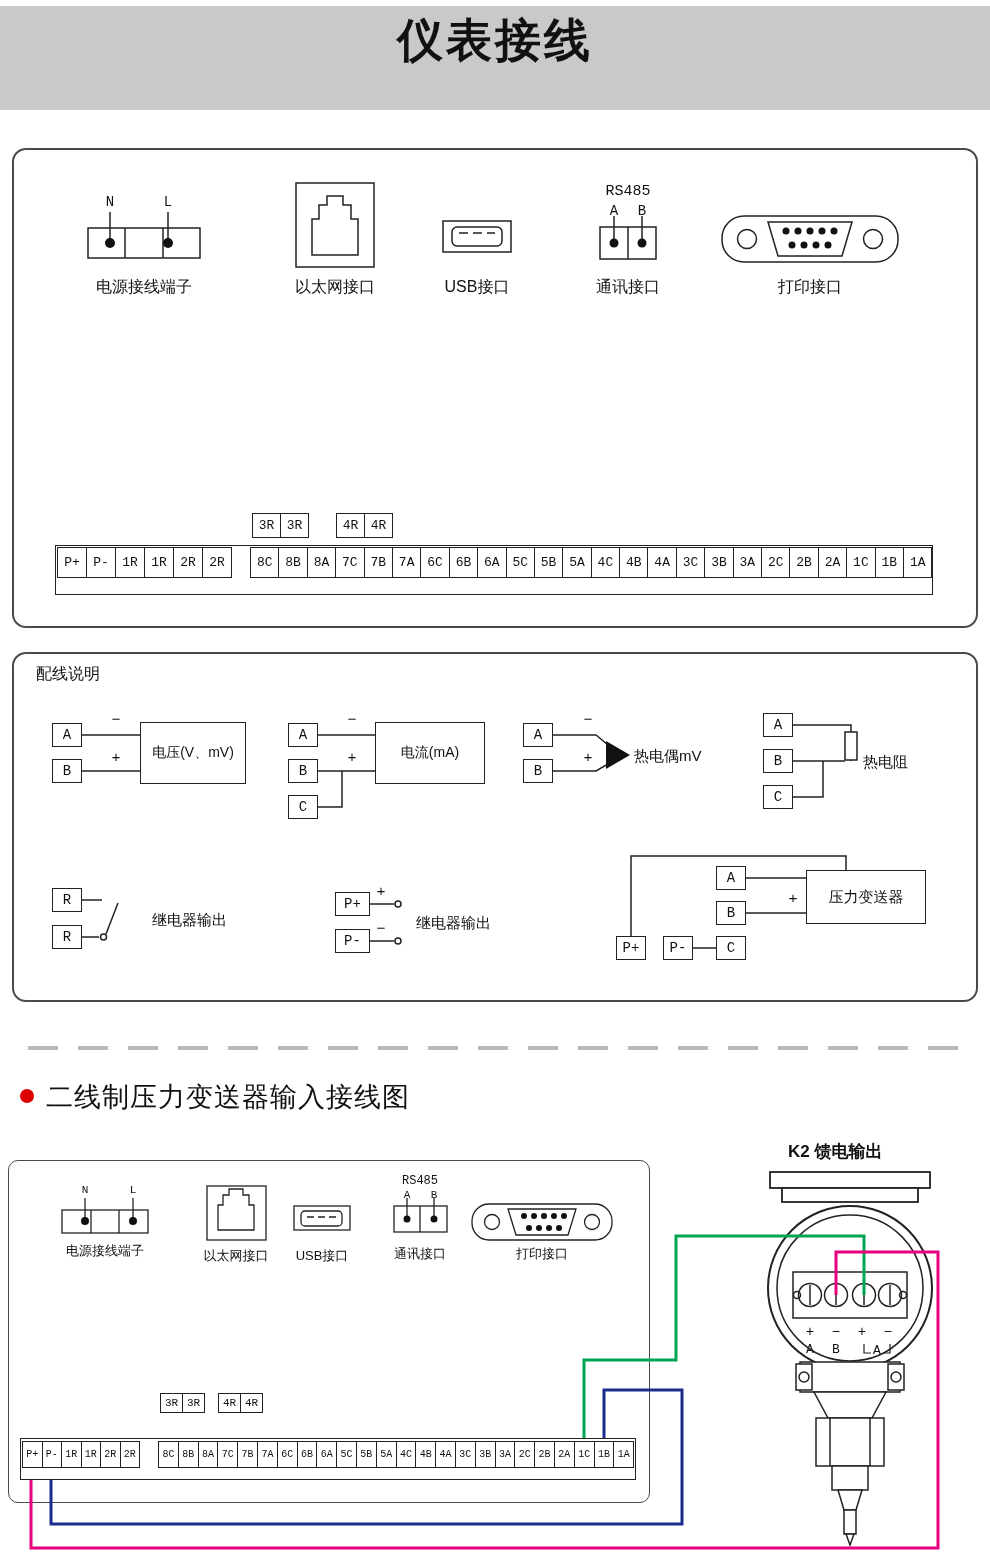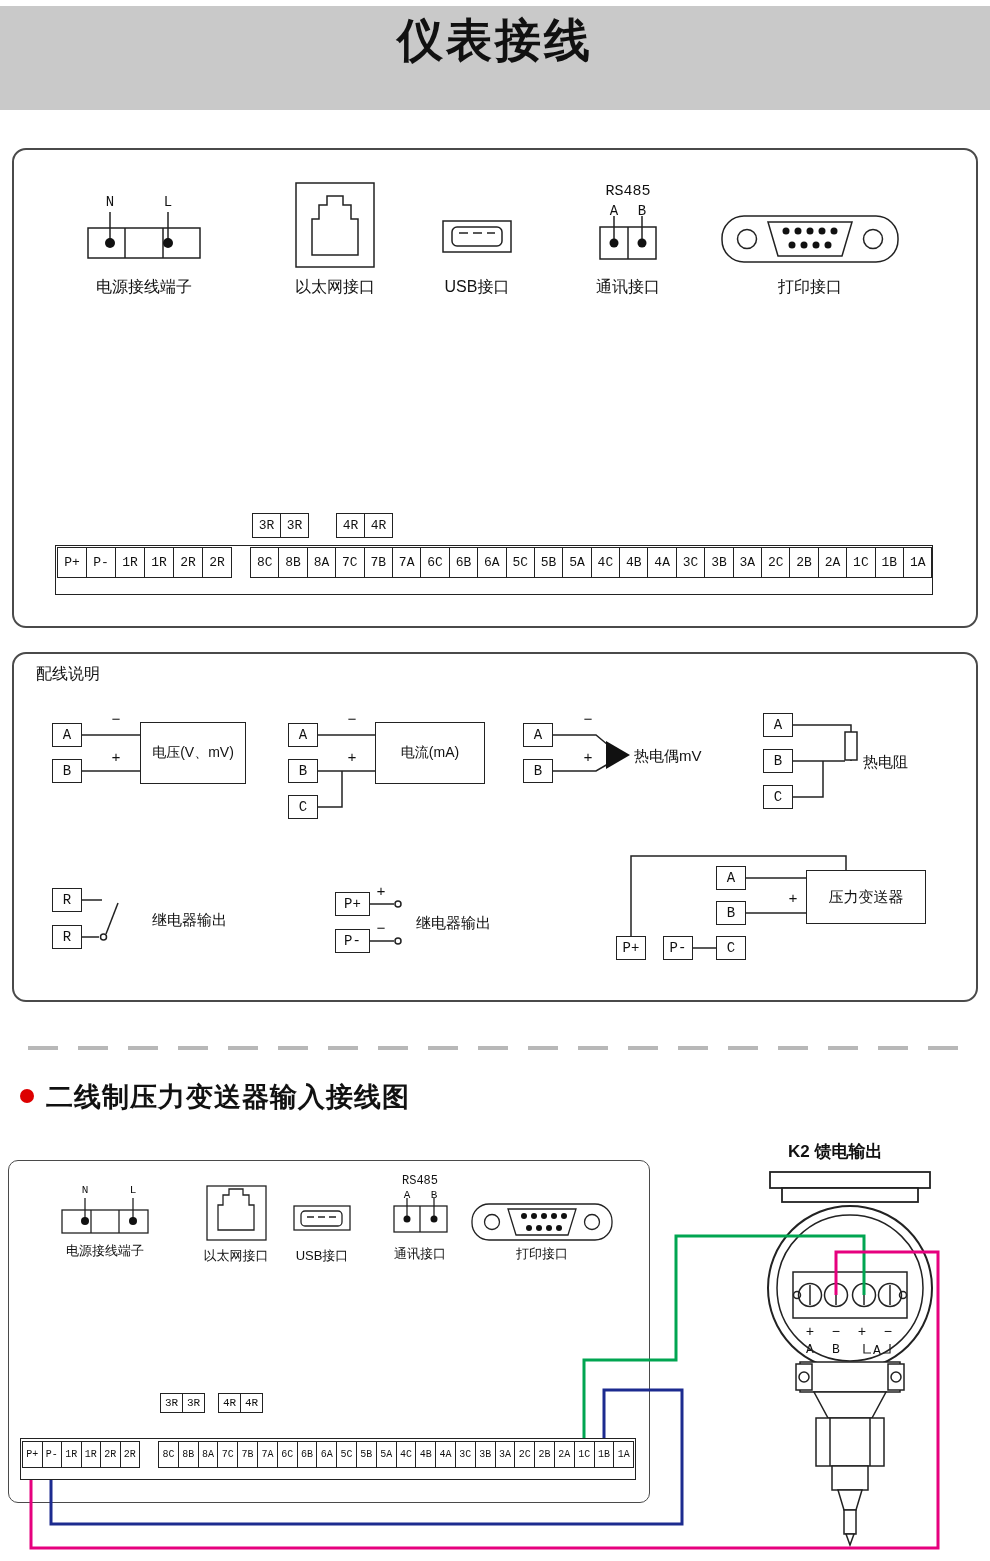--- a/index.html
+++ b/index.html
@@ -28,21 +28,21 @@
   .c20{width:20.5px;height:27px;font-size:10px;}
   .c21{width:20.8px;height:27px;font-size:10px;}
   .housing{position:absolute;border:1.5px solid #222;background:#fff;z-index:1;box-sizing:border-box;}
   .tbox{position:absolute;width:30px;height:24px;border:1.5px solid #222;background:#fff;z-index:3;
         display:flex;align-items:center;justify-content:center;
         font-family:"Liberation Mono",monospace;font-size:14px;box-sizing:border-box;}
   .tbox-w{width:35px;}
   .wbox{position:absolute;border:1.5px solid #222;background:#fff;z-index:3;
         display:flex;align-items:center;justify-content:center;font-size:14px;box-sizing:border-box;}
   .dlabel{font-size:15px;}
-  .sec-title{font-size:27px;font-weight:700;letter-spacing:1px;}
+  .sec-title{font-size:27px;font-weight:400;letter-spacing:1px;}
   .k2title{font-size:17px;font-weight:600;}
   .txsign{width:26px;text-align:center;font-family:"Liberation Mono",monospace;font-size:14px;}
   .txname{font-family:"Liberation Mono",monospace;font-size:13px;transform:translateX(-50%);}
   #overlay{position:absolute;left:0;top:0;z-index:6;pointer-events:none;}
 </style>
 </head>
 <body>
 
 <div id="page">
 

